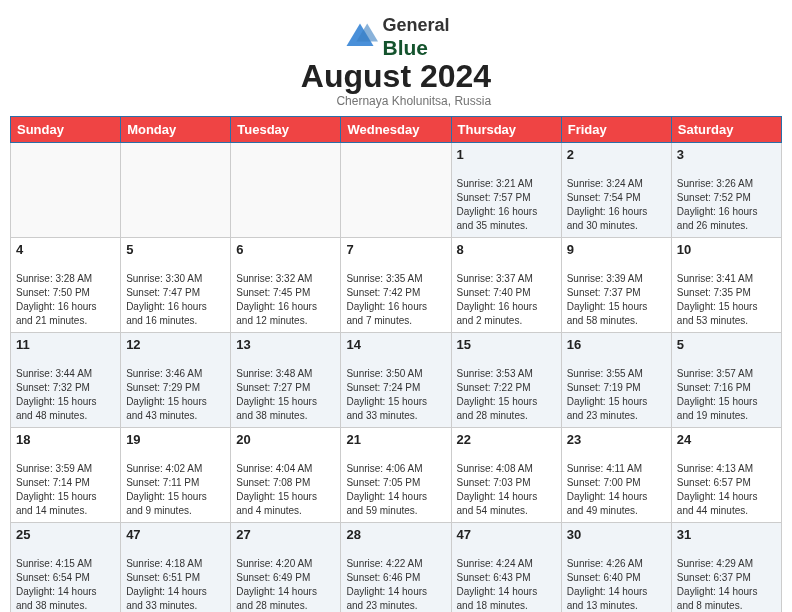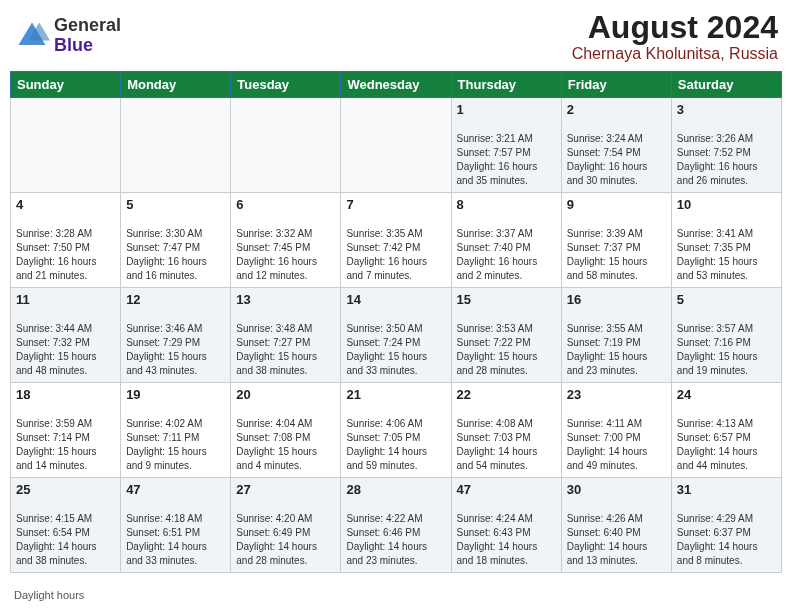--- a/index.html
+++ b/index.html
@@ -6,69 +6,70 @@
     body {
       font-family: Arial, sans-serif;
       background: #fff;
       width: 792px;
       min-height: 612px;
       padding: 10px;
     }
     .header {
       display: flex;
       justify-content: space-between;
-      align-items: flex-start;
+      align-items: center;
       margin-bottom: 8px;
       padding: 0 4px;
+      flex-direction: column;
     }
     .logo {
       display: flex;
       align-items: center;
       margin-top: 6px;
     }
     .logo-text {
       display: flex;
       flex-direction: column;
       line-height: 1.1;
     }
     .logo-general {
       font-size: 18px;
       font-weight: bold;
       color: #333;
     }
     .logo-blue {
-      font-size: 18px;
-      font-weight: bold;
-      color: #4c1d95;
+      font-size: 21px;
+      font-weight: bold;
+      color: #14532d;
     }
     .logo-icon {
       width: 36px;
       height: 36px;
       margin-right: 4px;
     }
     .title-section {
       text-align: right;
     }
     .month-year {
       font-size: 32px;
       font-weight: bold;
       color: #222;
       line-height: 1.1;
     }
     .location {
-      font-size: 16px;
-      color: #7f1d1d;
+      font-size: 12px;
+      color: #737373;
     }
     .calendar {
       width: 100%;
       border-collapse: collapse;
       border: 1px solid #ccc;
     }
     .calendar th {
-      background-color: #15803d;
+      background-color: #ef4444;
       color: #fff;
       text-align: left;
       padding: 5px 6px;
       font-size: 13px;
       font-weight: bold;
       border: 1px solid #2a6fa8;
       margin-left: 36px;
     }
     .calendar td {
       vertical-align: top;

